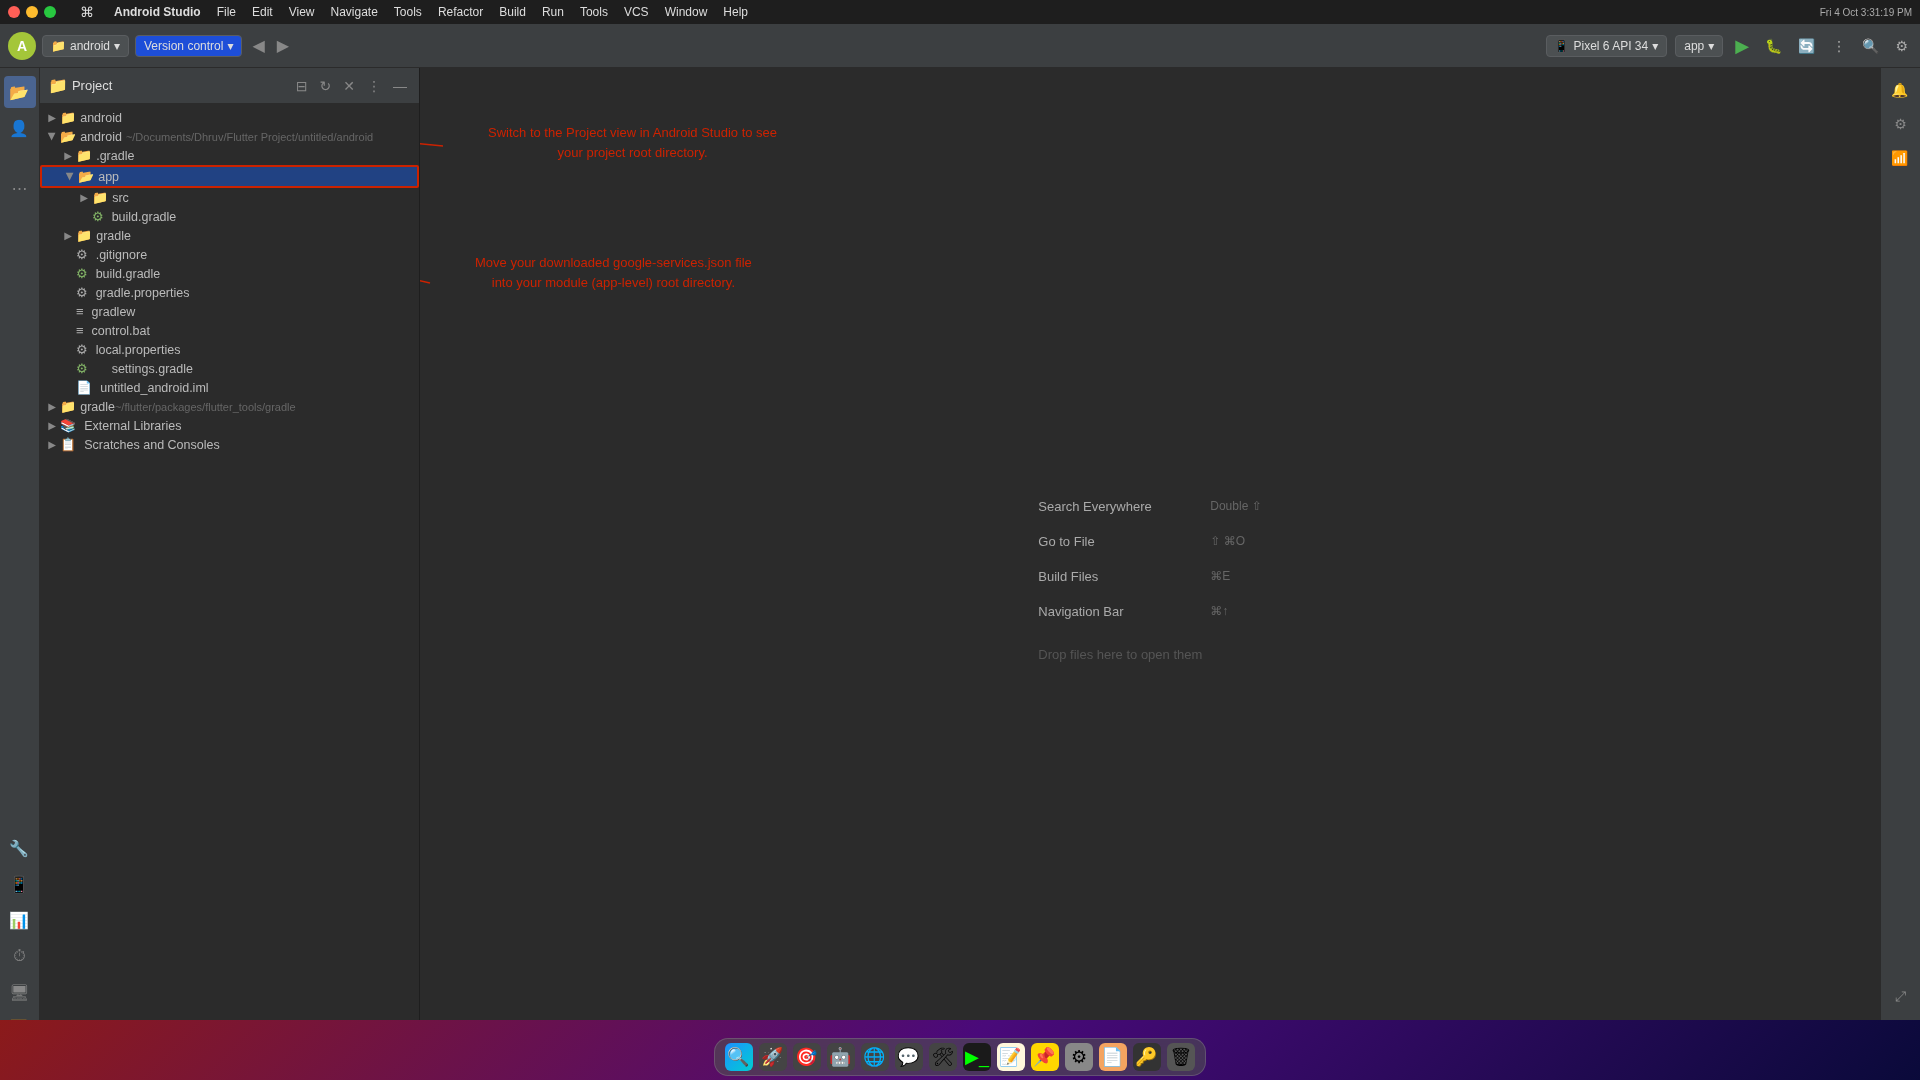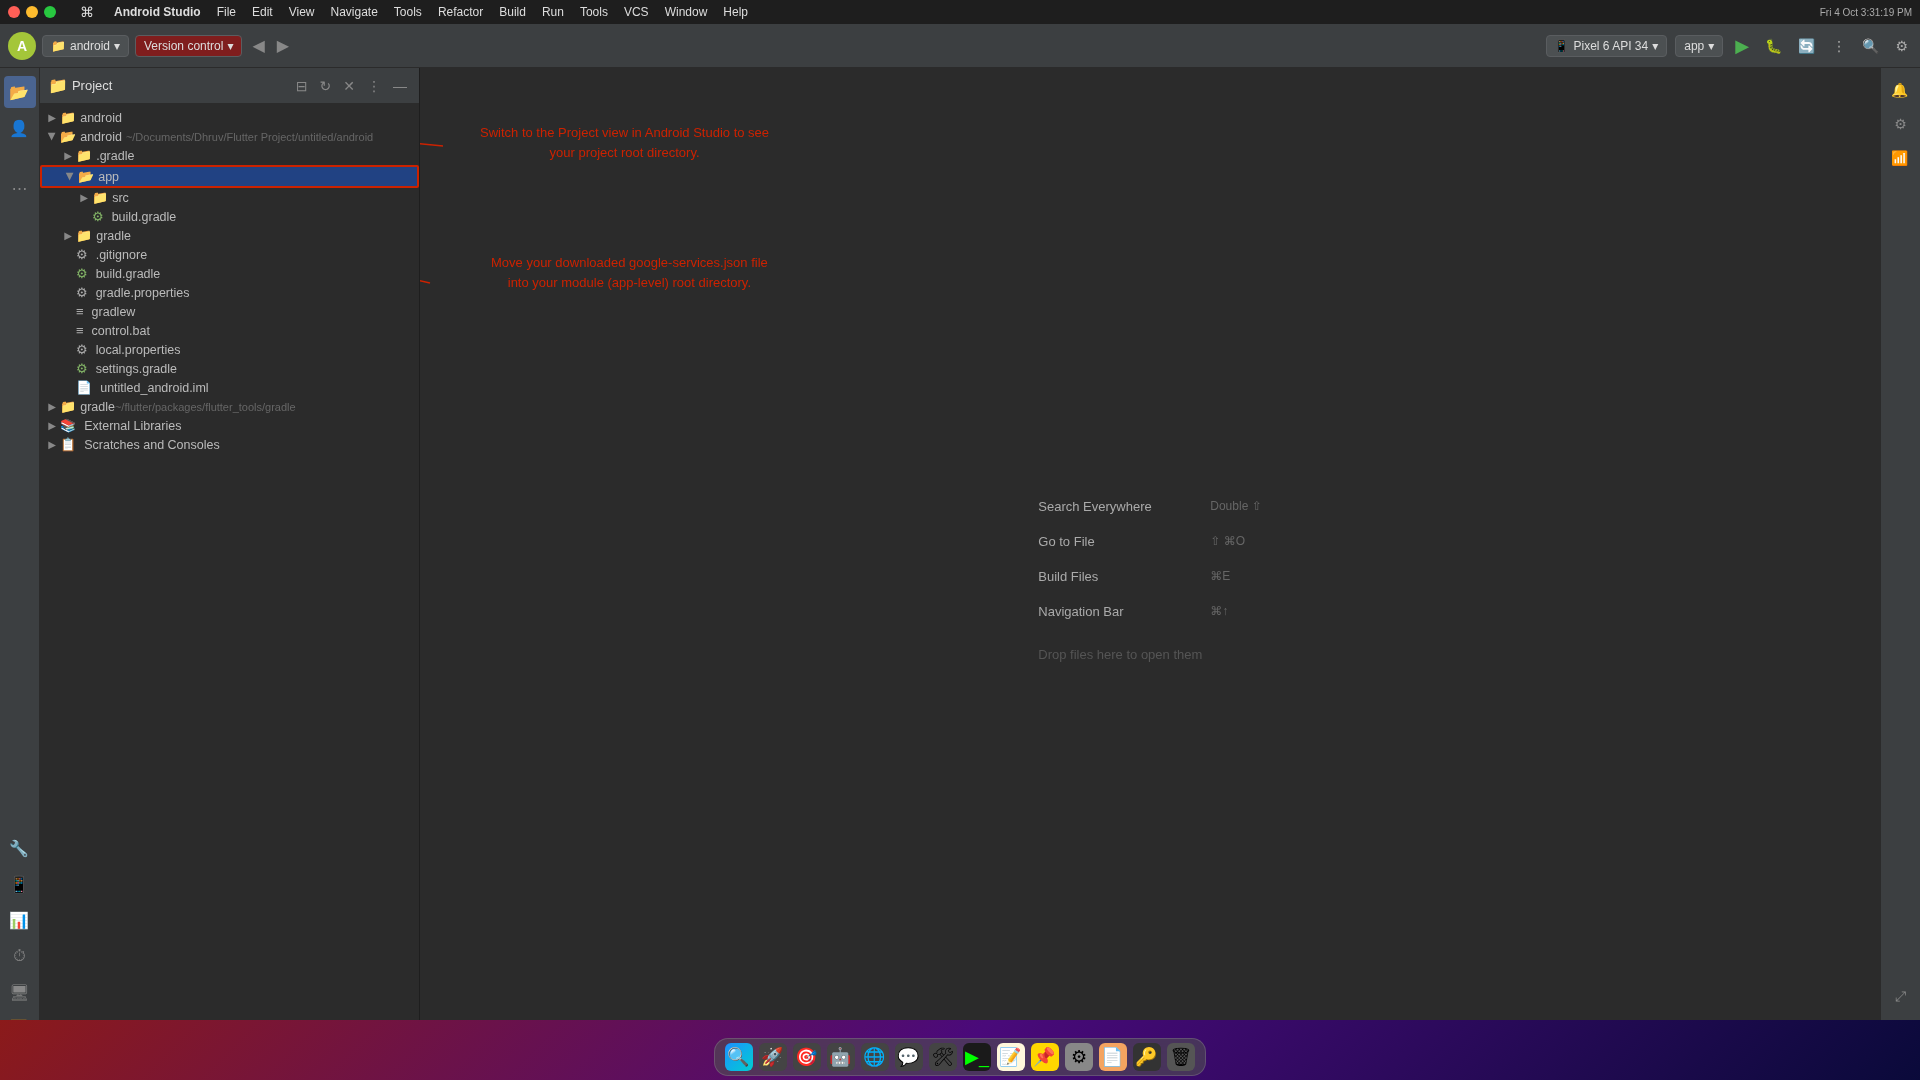--- a/index.html
+++ b/index.html
@@ -70,21 +70,21 @@
       border-radius: 4px;
       color: #ddd;
       padding: 3px 8px;
       font-size: 12px;
       display: flex;
       align-items: center;
       gap: 4px;
       cursor: pointer;
     }
     .version-control-btn {
-      background: #7f1d1d;
+      background: #1d4ed8;
       border: 1px solid #5a5d60;
       border-radius: 4px;
       color: #ddd;
       padding: 3px 8px;
       font-size: 12px;
       display: flex;
       align-items: center;
       gap: 4px;
       cursor: pointer;
     }
@@ -498,21 +498,21 @@
 
       <div class="tree-item">
         <span class="tree-indent" style="width: 36px;"></span>
         <span class="tree-icon" style="color: #aaa;">⚙</span>
         <span style="margin-left: 4px;">local.properties</span>
       </div>
 
       <div class="tree-item">
         <span class="tree-indent" style="width: 36px;"></span>
         <span class="tree-icon gradle-icon">⚙</span>
-        <span style="margin-left: 4px;">settings.gradle</span>
+        <span style="margin-left: 20px;">settings.gradle</span>
       </div>
 
       <div class="tree-item">
         <span class="tree-indent" style="width: 36px;"></span>
         <span class="tree-icon iml-icon">📄</span>
         <span style="margin-left: 4px;">untitled_android.iml</span>
       </div>
 
       <div class="tree-item">
         <span class="tree-indent" style="width: 4px;"></span>
@@ -533,25 +533,25 @@
         <span class="tree-indent" style="width: 4px;"></span>
         <span class="tree-arrow">▶</span>
         <span class="tree-icon" style="color: #888;">📋</span>
         <span style="margin-left: 4px;">Scratches and Consoles</span>
       </div>
     </div>
   </div>
 
   <div class="editor-area" style="position: relative;">
 
-    <div style="position: absolute; top: 55px; left: 60px; color: #cc2200; font-size: 13px; font-weight: 500; line-height: 1.5; text-align: center; pointer-events: none;">
+    <div style="position: absolute; top: 55px; left: 68px; color: #cc2200; font-size: 13px; font-weight: 500; line-height: 1.5; text-align: center; pointer-events: none;">
       Switch to the Project view in Android Studio to see<br>your project root directory.
     </div>
 
-    <div style="position: absolute; top: 185px; left: 55px; color: #cc2200; font-size: 13px; font-weight: 500; line-height: 1.5; text-align: center; pointer-events: none; margin-left: 16px;">
+    <div style="position: absolute; top: 185px; left: 55px; color: #cc2200; font-size: 13px; font-weight: 500; line-height: 1.5; text-align: center; pointer-events: none;">
       Move your downloaded google-services.json file<br>into your module (app-level) root directory.
     </div>
 
     <div style="display: flex; flex-direction: column; gap: 20px; margin-top: 40px;">
       <div class="hint-row">
         <span class="hint-label">Search Everywhere</span>
         <span class="hint-shortcut">Double ⇧</span>
       </div>
       <div class="hint-row">
         <span class="hint-label">Go to File</span>

